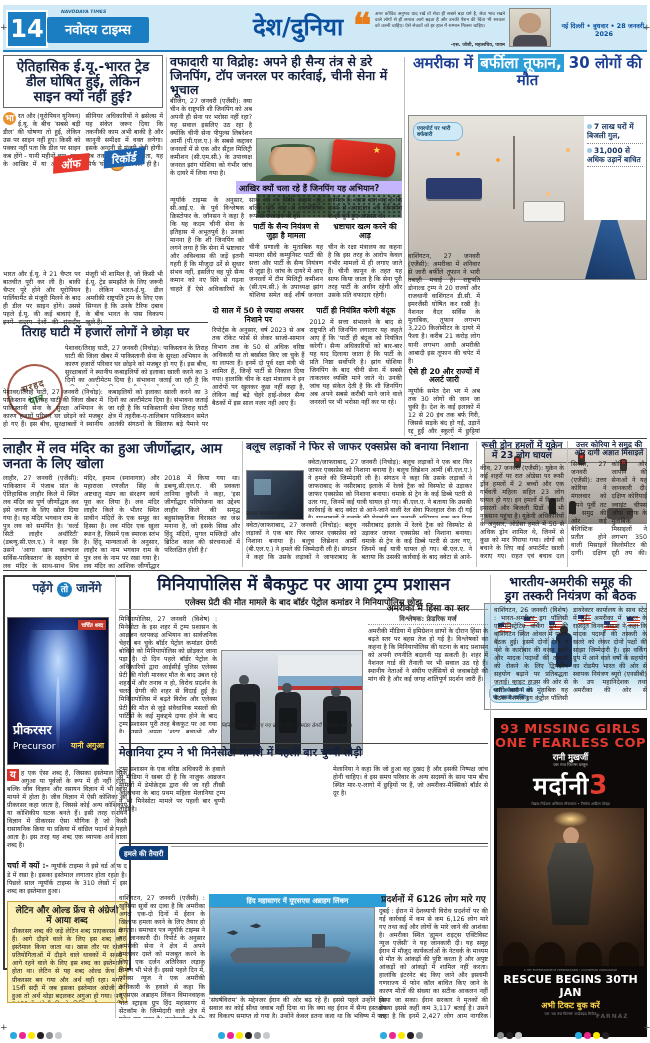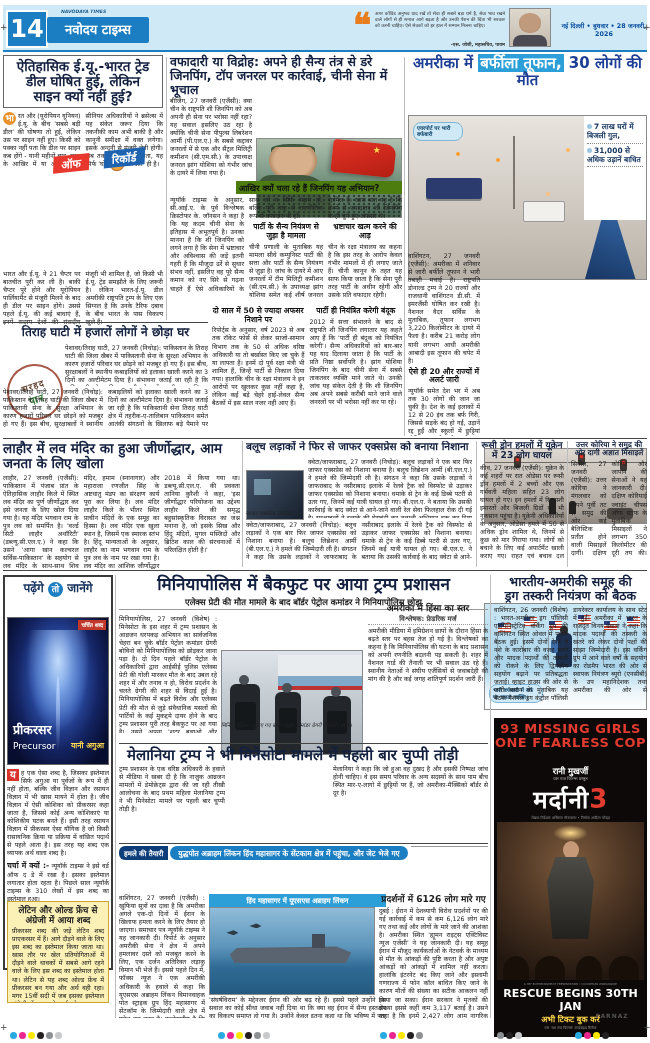--- a/index.html
+++ b/index.html
@@ -28,21 +28,21 @@
   #stamp{width:52px;height:52px;border-radius:50%;border:2px double #a85a4a;transform:rotate(-18deg);
          display:flex;flex-direction:column;align-items:center;justify-content:center;background:rgba(255,255,255,.7)}
   #stamp .s1{font-size:9px;font-weight:bold;color:#6b4a3a;letter-spacing:1px}
   #stamp .s2{font-size:10px;font-weight:bold;color:#2e7d32;letter-spacing:2px}
   
   .mark{background:#2d9fd8;color:#fff;padding:0 2px}
   .bub{position:absolute;background:#cfe9f6;border:1px solid #7fb6d6;border-radius:8px;font-size:5.4px;line-height:1.2;padding:2px 3px;color:#174a6e;font-weight:bold}
   .bullet{font-size:7.4px;font-weight:bold;color:#14335e;border-bottom:1px dotted #888;padding:2px 0;line-height:1.25}
   .bullet::before{content:"";display:inline-block;width:5px;height:5px;border-radius:50%;background:#9cc7e2;margin-right:2px}
   
-  .yel{background:#4d7c0f;font-weight:bold;font-size:8.2px;padding:1px 3px;color:#101010}
+  .yel{background:#c4b5fd;font-weight:bold;font-size:8.2px;padding:1px 3px;color:#101010}
   .yelbox{background:#fbf0b5;border:1px solid #c9a23a;padding:3px 4px;box-sizing:border-box}
   
   .pill{background:#1b7ec2;color:#fff;border-radius:8px;font-size:7.4px;font-weight:bold;padding:2px 8px;white-space:nowrap}
   .lbl{background:#0d3e7a;color:#fff;font-size:7px;font-weight:bold;padding:2.5px 5px;border-radius:6px 0 0 6px}
   .capbar{background:#2d9fd8;color:#fff;font-size:6.8px;font-weight:bold;text-align:center;padding:2px 0}
   .cap{font-size:5.4px;color:#222;line-height:1.2}
   .cap i{font-style:italic}
   
   .dots span{display:inline-block;width:7px;height:7px;border-radius:50%;margin-right:2px}
   .d-c{background:#29abe2}.d-m{background:#ec268f}.d-y{background:#ffe800}.d-k{background:#231f20}.d-g{background:#8d9194}.d-l{background:#c7c9cb}
@@ -106,20 +106,21 @@
 </style>
 </head>
 <body>
 
 <div id="page">
 
   <div class="abs" id="hdr">
     <div class="abs bluebox c" style="left:3px;top:5px;width:38px;height:34px;font-size:24px;font-weight:bold;line-height:34px;border:2px solid #fff">14</div>
     <div class="abs" style="left:58px;top:4px;font-size:4.6px;color:#1b5e8e;font-style:italic;font-weight:bold">NAVODAYA TIMES</div>
     <div class="abs bluebox c" style="left:44px;top:12px;width:102px;height:26px;font-size:13px;font-weight:bold;line-height:26px;border-radius:2px">नवोदय टाइम्स</div>
+    <div class="abs c" style="left:220px;top:4px;width:150px;font-size:24px;font-weight:bold;color:#0a4f9e">देश/दुनिया</div>
     <div class="abs" style="left:350px;top:10px"><span class="q">❝</span></div>
     <div class="abs j" style="left:372px;top:6px;width:130px;font-size:4.6px;line-height:1.35;color:#333">अगर कोविड अनुभव याद रखें तो सेवा ही सबसे बड़ा धर्म है, सेवा भाव रखने वाले लोगों से ही समाज आगे बढ़ता है और उनकी पेंशन की चिंता भी सरकार को करनी चाहिए। ऐसे सेवकों को हर हाल में सम्मान मिलना चाहिए।</div>
     <div class="abs b" style="left:400px;top:36px;width:102px;font-size:4.8px;color:#333;text-align:right">-एस. जोशी, महासचिव, पायम</div>
     <div class="abs photo ph-port" style="left:506px;top:3px;width:42px;height:39px">
         <span class="hd"></span>
         <span class="sh"></span>
       </div>
     <div class="abs b" style="left:556px;top:16px;width:90px;font-size:6.4px;color:#0a4f9e;text-align:center">नई दिल्ली • बुधवार • 28 जनवरी, 2026</div>
   </div>
   <div class="abs plus" style="left:0;top:22px">+</div>
@@ -260,21 +261,21 @@
   <div class="vr" style="left:567px;top:441px;height:126px"></div>
   <div class="abs" style="left:571px;top:441px;width:76px;height:126px">
     <div class="hl c" style="font-size:7.4px">उत्तर कोरिया ने समुद्र की ओर दागी अज्ञात मिसाइलें</div>
     <div class="body j cols2" style="margin-top:3px;height:103px;overflow:hidden">
       <span>सियोल, 27 जनवरी (एजैंसी): उत्तर कोरिया ने मंगलवार को अपने पूर्वी तट से समुद्र की ओर कई बैलिस्टिक प्रतीत होने वाली मिसाइलें दागीं। दक्षिण कोरिया और जापान की सेनाओं ने यह जानकारी दी। दक्षिण कोरियाई ज्वाइंट चीफ्स ऑफ स्टाफ के मुताबिक मिसाइलों ने लगभग 350 किलोमीटर की दूरी तय की। जापान के रक्षा मंत्रालय ने कहा कि उत्तर कोरिया की दागी गई 2 बैलिस्टिक मिसाइलें जापानी जल क्षेत्र के बाहर गिरीं। यह परीक्षण ऐसे समय हुआ है जब क्षेत्र में अमरीकी सैन्य अभ्यास चल रहा है और सीमा पर तनाव बढ़ा हुआ है।</span>
     </div>
   </div>
 
   <div class="hrd" style="left:3px;top:570px;width:644px"></div>
 
-  <div class="abs" style="left:3px;top:575px;width:110px;height:395px;border:2px solid #3a3a3a;box-sizing:border-box;padding:2px">
+  <div class="abs" style="left:3px;top:575px;width:128px;height:395px;border:2px solid #3a3a3a;box-sizing:border-box;padding:2px">
     <div class="c" style="font-size:12px;font-weight:bold;color:#15325e">
       <span>पढ़ेंगे</span>
       <span style="display:inline-block;background:#1b7ec2;color:#fff;border-radius:50%;width:15px;height:15px;line-height:15px;font-size:9px;text-align:center">तो</span>
       <span>जानेंगे</span>
     </div>
     <div class="photo ph-prec" style="width:102px;height:148px;margin-top:20px">
       <span class="org"></span>
         <span class="tail2"></span>
       <div class="abs" style="right:2px;top:2px;background:#c0392b;color:#fff;font-size:5.4px;font-weight:bold;padding:1px 3px">चर्चित शब्द</div>
       <div class="abs b" style="left:5px;bottom:26px;color:#fff;font-size:12.5px">प्रीकरसर</div>
@@ -314,21 +315,21 @@
         </span>
     </div>
     <div class="abs cap" style="left:102px;top:147px;width:142px"><i>मिनियापोलिस : हटाए गए बॉर्डर पेट्रोल कमांडर ग्रेगरी बोविनो (बाएं)।</i></div>
     <div class="abs" style="left:249px;top:26px;width:120px;height:142px">
       <div class="c b" style="font-size:9px">अमरीका में हिंसा का स्तर</div>
       <div class="c b" style="font-size:6.8px;color:#444;border-bottom:1px dotted #999;padding-bottom:1px">विश्लेषक: फ्रेडरिक मर्ज</div>
       <div class="body j" style="margin-top:2px;height:112px;overflow:hidden">अमरीकी मीडिया में इमिग्रेशन छापों के दौरान हिंसा के बढ़ते स्तर पर बहस तेज हो गई है। विश्लेषकों का कहना है कि मिनियापोलिस की घटना के बाद प्रशासन को अपनी रणनीति बदलनी पड़ सकती है। शहर में नैशनल गार्ड की तैनाती पर भी सवाल उठ रहे हैं। स्थानीय नेताओं ने संघीय एजैंसियों से जवाबदेही की मांग की है और कई जगह शांतिपूर्ण प्रदर्शन जारी हैं।</div>
     </div>
 
     <div class="hrd" style="left:0;top:168px;width:369px"></div>
-    <div class="abs hl" style="left:8px;top:172px;width:369px;font-size:15px">मेलानिया ट्रम्प ने भी मिनेसोटा मामले में पहली बार चुप्पी तोड़ी</div>
+    <div class="abs hl" style="left:0;top:172px;width:369px;font-size:11px">मेलानिया ट्रम्प ने भी मिनेसोटा मामले में पहली बार चुप्पी तोड़ी</div>
     <div class="abs body j" style="left:0;top:190px;width:106px;height:74px;overflow:hidden">
       <span>ट्रम्प प्रशासन के एक वरिष्ठ अधिकारी के हवाले से मीडिया ने खबर दी है कि नाजुक आव्रजन मामलों में डेमोक्रेट्स द्वारा की जा रही तीखी आलोचना के बाद प्रथम महिला मेलानिया ट्रम्प ने भी मिनेसोटा मामले पर पहली बार चुप्पी तोड़ी है।</span>
     </div>
     <div class="abs photo ph-mel" style="left:110px;top:190px;width:100px;height:72px">
       <span class="hair"></span>
         <span class="face"></span>
     </div>
     <div class="abs body j" style="left:214px;top:190px;width:155px;height:74px;overflow:hidden">
       <span>मेलानिया ने कहा कि जो हुआ वह दुखद है और इसकी निष्पक्ष जांच होनी चाहिए। वे इस समय परिवार के अन्य सदस्यों के साथ पाम बीच स्थित मार-ए-लागो में छुट्टियों पर हैं, जो अमरीका-मैक्सिको बॉर्डर से दूर है।</span>
     </div>
@@ -347,21 +348,21 @@
         <span class="hd"></span>
         <span class="sh"></span>
       </div>
   </div>
 
   <div class="abs" id="ad" style="left:494px;top:718px;width:153px;height:319px">
     <div class="c adred" style="font-size:13px;line-height:1.05;margin-top:4px">
       <div>93 MISSING GIRLS</div>
       <div>ONE FEARLESS COP</div>
     </div>
-    <div class="c b" style="font-size:8.4px;margin-top:16px">रानी मुखर्जी</div>
+    <div class="c b" style="font-size:8.4px;margin-top:2px">रानी मुखर्जी</div>
     <div class="c" style="font-size:4.2px;color:#bbb">यश राज फिल्म्स प्रस्तुत</div>
     <div class="c" style="margin-top:1px">
       <span class="b" style="font-size:24px;letter-spacing:1px">मर्दानी</span><span class="b adred" style="font-size:26px">3</span>
     </div>
     <div class="c" style="font-size:3.6px;color:#9a9a9a">लेखक-निर्देशक अभिराज मीनावाला  •  निर्माता आदित्य चोपड़ा</div>
     <div class="poster" style="width:147px;height:158px;margin:2px auto 0">
       <span class="glow"></span>
         <span class="wm-head"></span>
         <span class="wm-body"></span>
       <span class="kid" style="left:4%"></span>
@@ -372,21 +373,20 @@
     <div class="c" style="font-size:2.8px;color:#8b8b8b;margin-top:2px">A YRF ENTERTAINMENT PRESENTATION  •  IN CINEMAS WORLDWIDE</div>
     <div class="c b" style="font-size:11px;margin-top:1px">RESCUE BEGINS 30TH JAN</div>
     <div class="c b" style="font-size:8px;color:#ffd84d">अभी टिकट बुक करें</div>
     <div class="c" style="font-size:3.6px;color:#9a9a9a;margin-top:1px">एक 'यश राज फिल्म्स' वर्ल्डवाइड रिलीज</div>
   </div>
 
   <div class="hrd" style="left:119px;top:843px;width:369px"></div>
   <div class="abs" style="left:119px;top:846px;width:369px;height:172px">
     <div style="display:flex;align-items:flex-start">
       <span class="lbl">हमले की तैयारी</span>
-      <span class="pill" style="margin-left:2px;max-width:300px;overflow:hidden">युद्धपोत अब्राहम लिंकन हिंद महासागर के सेंटकाम क्षेत्र में पहुंचा, और जेट भेजे गए</span>
       <span style="flex:1;border-top:1px solid #999;margin-left:3px"></span>
     </div>
     <div class="abs body j" style="left:0;top:48px;width:86px;height:124px;overflow:hidden">
       <span>वाशिंगटन, 27 जनवरी (एजैंसी) : खुफिया सूत्रों का दावा है कि अमरीका अगले एक-दो दिनों में ईरान के खिलाफ हमला करने के लिए तैयार हो जाएगा। समाचार पत्र न्यूयॉर्क टाइम्स ने यह जानकारी दी। रिपोर्ट के अनुसार अमरीकी सेना ने क्षेत्र में अपने हमलावर दस्ते को मजबूत करने के लिए, एक दर्जन अतिरिक्त लड़ाकू विमान भी भेजे हैं। इससे पहले दिन में, फॉक्स न्यूज ने एक अमरीकी अधिकारी के हवाले से कहा कि यूएसएस अब्राहम लिंकन विमानवाहक पोत स्ट्राइक ग्रुप हिंद महासागर में सेंटकॉम के जिम्मेदारी वाले क्षेत्र में प्रवेश कर चुका है। उल्लेखनीय है कि 22 जनवरी को अमरीकी राष्ट्रपति डोनाल्ड ट्रम्प ने कहा था कि अमरीकी सेना के जहाज</span>
     </div>
     <div class="abs" style="left:90px;top:48px;width:177px;height:124px">
       <div class="capbar">हिंद महासागर में यूएसएस अब्राहम लिंकन</div>
       <div class="photo ph-linc" style="width:166px;height:88px">
         <span class="ship"></span>
           <span class="isl"></span>

